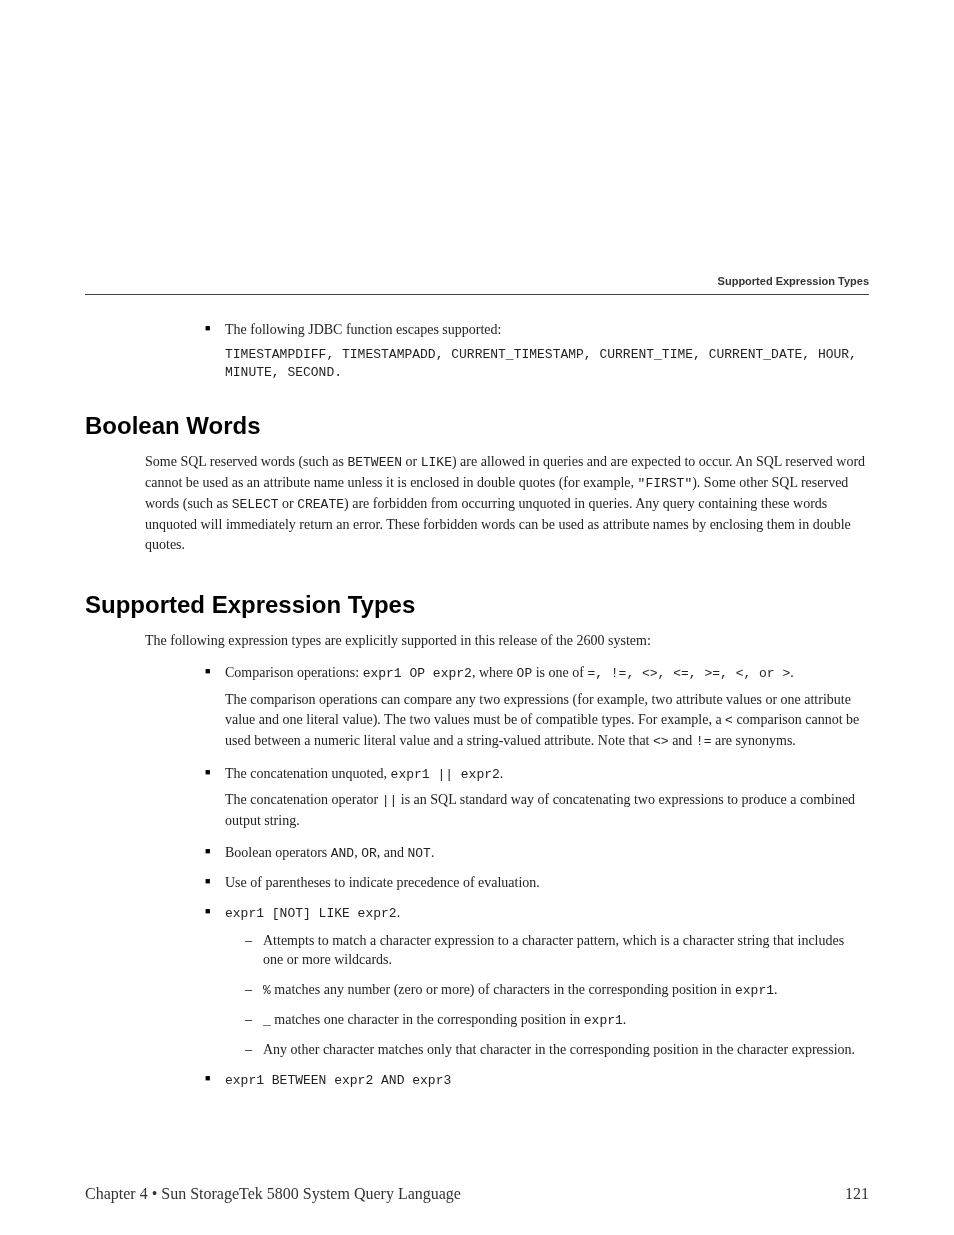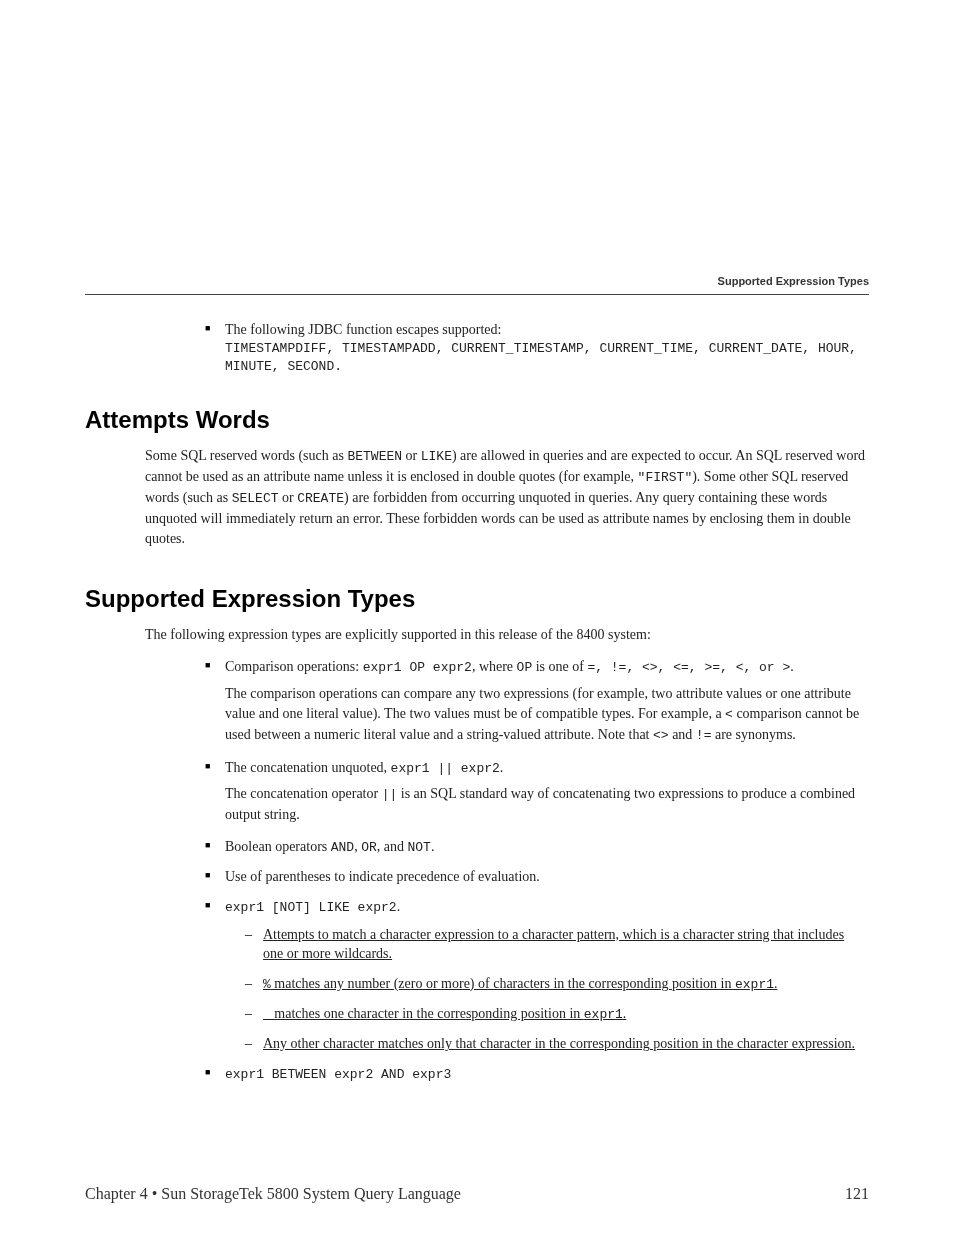--- a/index.html
+++ b/index.html
@@ -63,21 +63,20 @@
     position: absolute;
     left: 0;
     top: 2px;
     font-size: 9px;
     color: #000;
   }
   ul.sublist {
     list-style: none;
     padding: 0;
     margin: 8px 12px 0 20px;
-    text-decoration: underline;
   }
   ul.sublist > li {
     position: relative;
     padding-left: 18px;
     margin-bottom: 10px;
     line-height: 1.4;
   }
   ul.sublist > li::before {
     content: "–";
     position: absolute;
@@ -117,34 +116,34 @@
 
 <div class="running-header">Supported Expression Types</div>
 <div class="hr-top"></div>
 
 <div class="page">
   <div class="content">
 
     <ul class="bullets topblock">
       <li>
         <span>The following JDBC function escapes supported:</span>
-        <div class="mono" style="">TIMESTAMPDIFF, TIMESTAMPADD, CURRENT_TIMESTAMP, CURRENT_TIME, CURRENT_DATE, HOUR, MINUTE, SECOND.</div>
+        <div class="mono" style="margin-top:6px;">TIMESTAMPDIFF, TIMESTAMPADD, CURRENT_TIMESTAMP, CURRENT_TIME, CURRENT_DATE, HOUR, MINUTE, SECOND.</div>
       </li>
     </ul>
 
-    <h2 class="section">Attempts Words</h2>
+    <h2 class="section">Boolean Words</h2>
     <div class="body-indent">
       <p class="para">
         <span>Some SQL reserved words (such as </span><span class="mono">BETWEEN</span><span> or </span><span class="mono">LIKE</span><span>) are allowed in queries and are expected to occur. An SQL reserved word cannot be used as an attribute name unless it is enclosed in double quotes (for example, </span><span class="mono">"FIRST"</span><span>). Some other SQL reserved words (such as </span><span class="mono">SELECT</span><span> or </span><span class="mono">CREATE</span><span>) are forbidden from occurring unquoted in queries. Any query containing these words unquoted will immediately return an error. These forbidden words can be used as attribute names by enclosing them in double quotes.</span>
       </p>
     </div>
 
     <h2 class="section" style="margin-top:36px;">Supported Expression Types</h2>
     <div class="body-indent">
-      <p class="para">The following expression types are explicitly supported in this release of the 8400 system:</p>
+      <p class="para">The following expression types are explicitly supported in this release of the 2600 system:</p>
     </div>
 
     <ul class="bullets">
       <li>
         <span>
           <span>Comparison operations: </span><span class="mono">expr1 OP expr2</span><span>, where </span><span class="mono">OP</span><span> is one of </span><span class="mono">=, !=, &lt;&gt;, &lt;=, &gt;=, &lt;, or &gt;</span><span>.</span>
         </span>
         <p class="subpara">
           <span>The comparison operations can compare any two expressions (for example, two attribute values or one attribute value and one literal value). The two values must be of compatible types. For example, a </span><span class="mono">&lt;</span><span> comparison cannot be used between a numeric literal value and a string-valued attribute. Note that </span><span class="mono">&lt;&gt;</span><span> and </span><span class="mono">!=</span><span> are synonyms.</span>
         </p>

